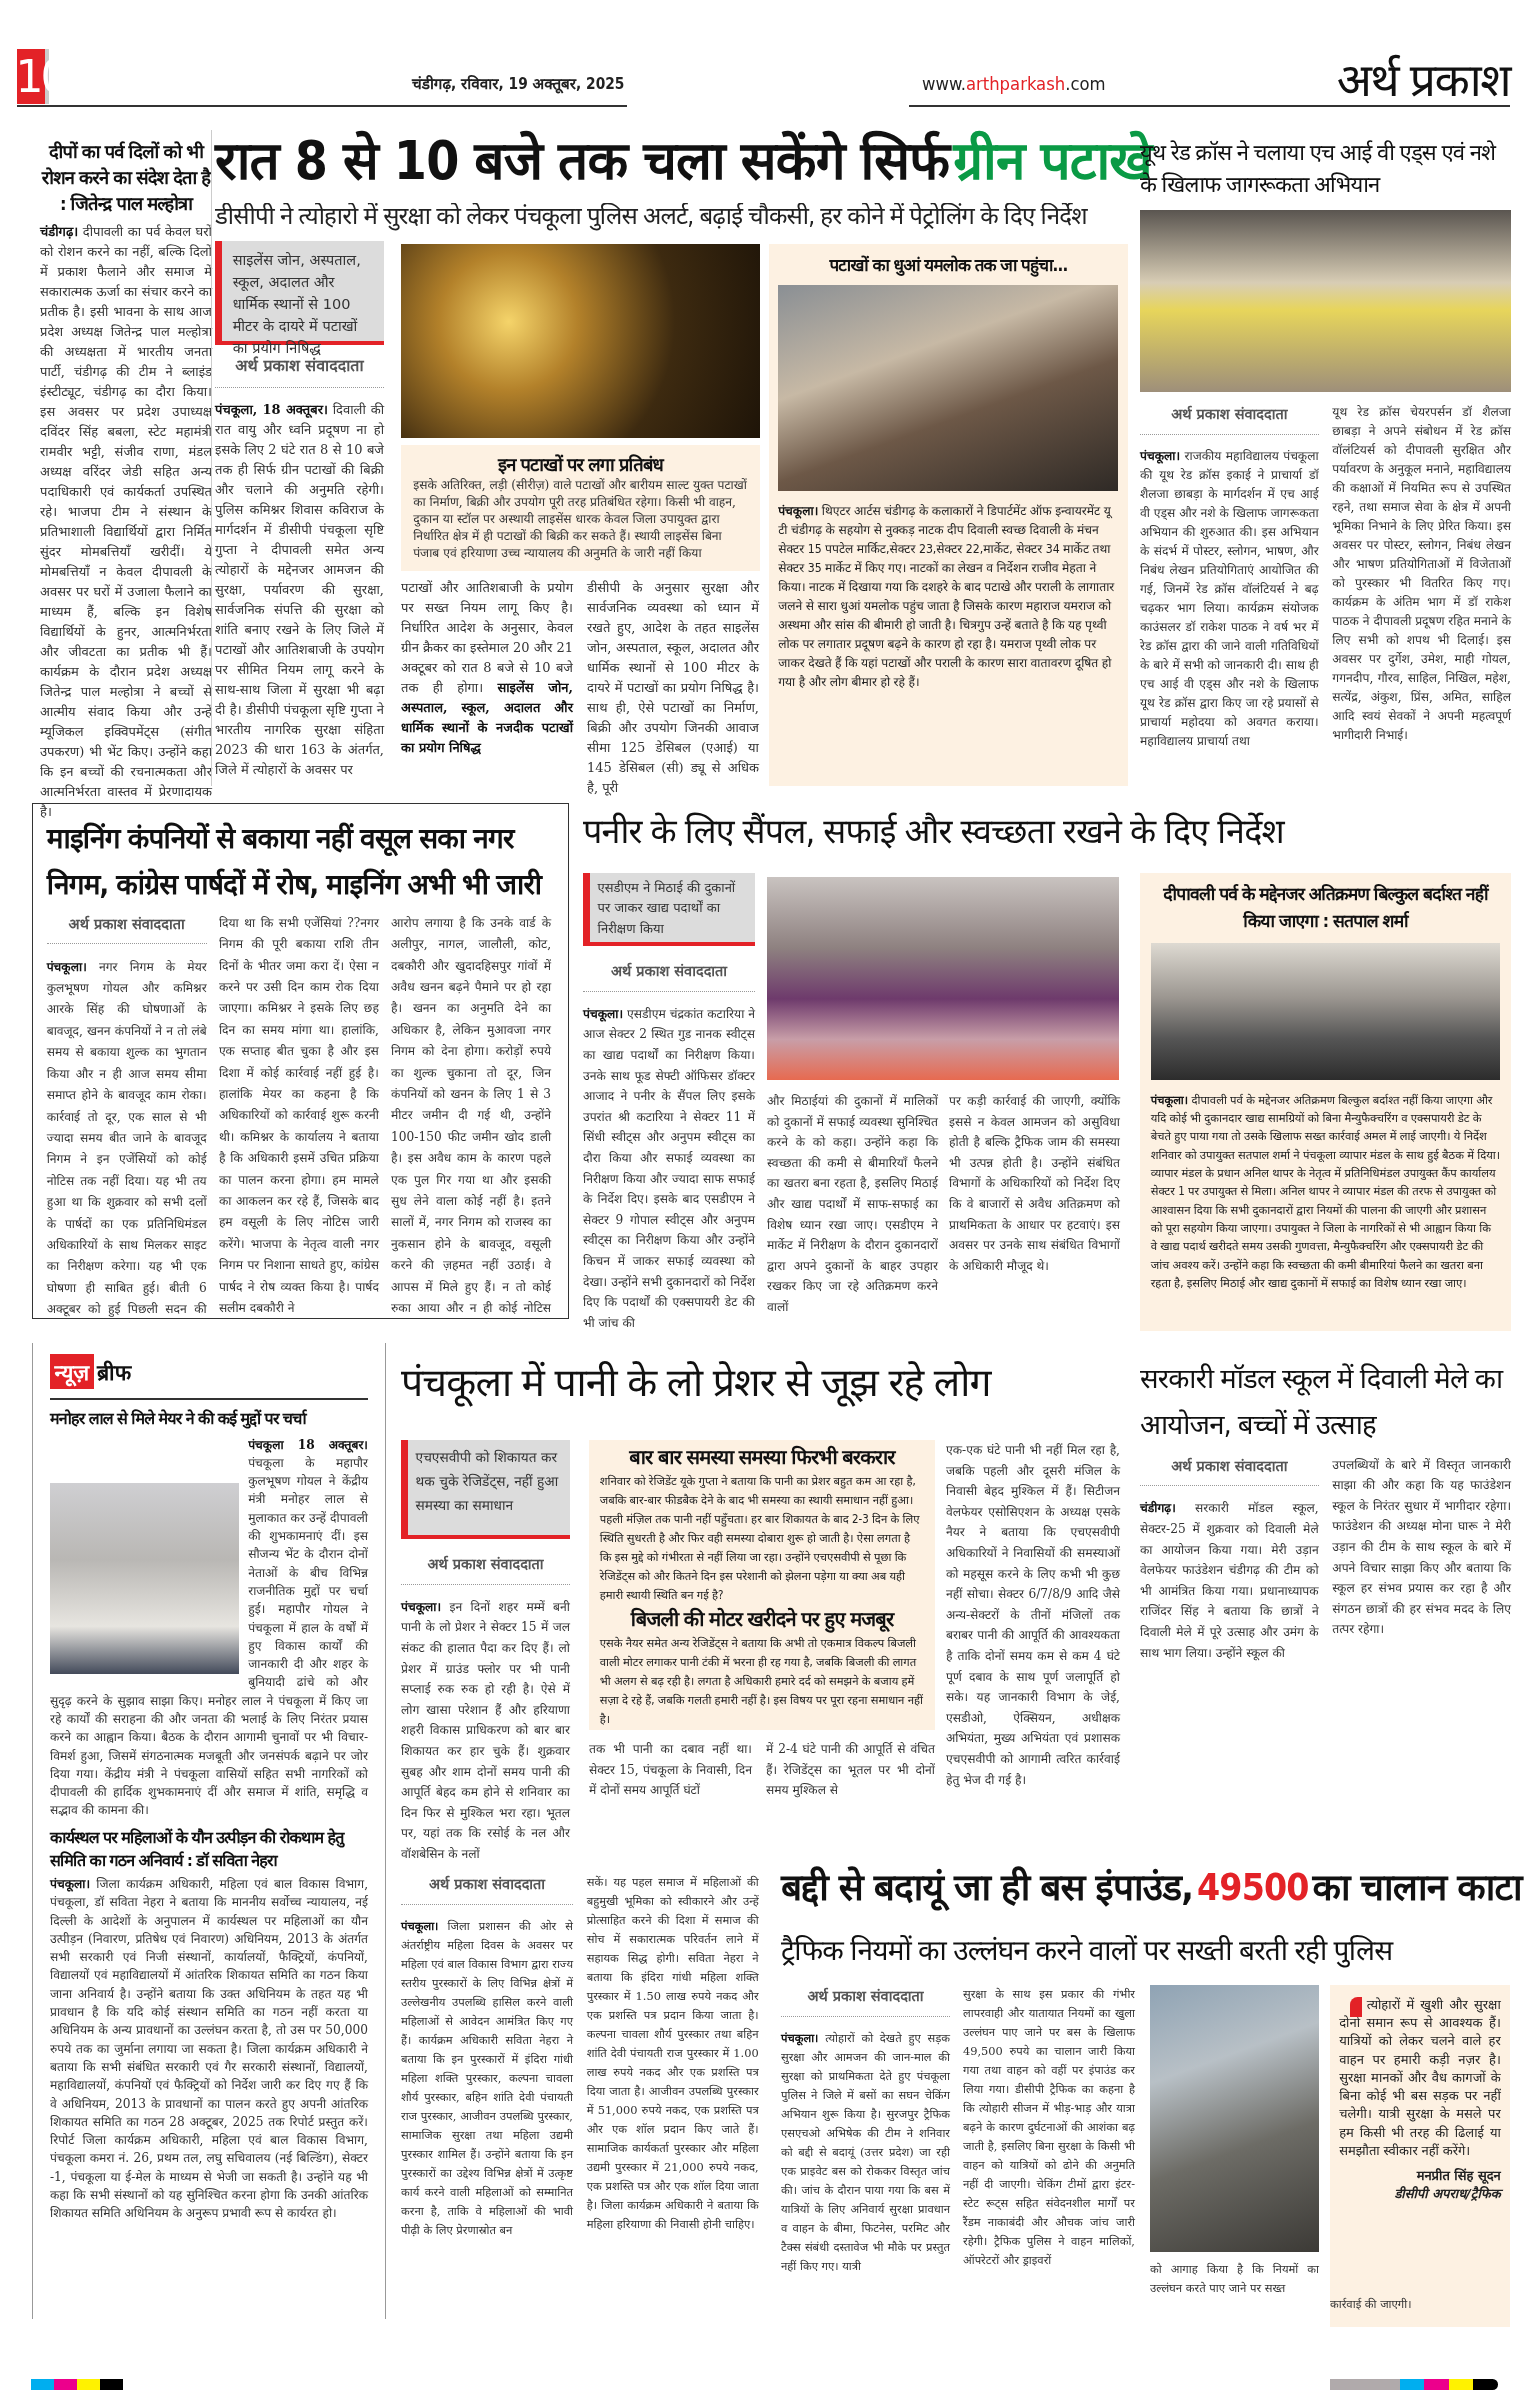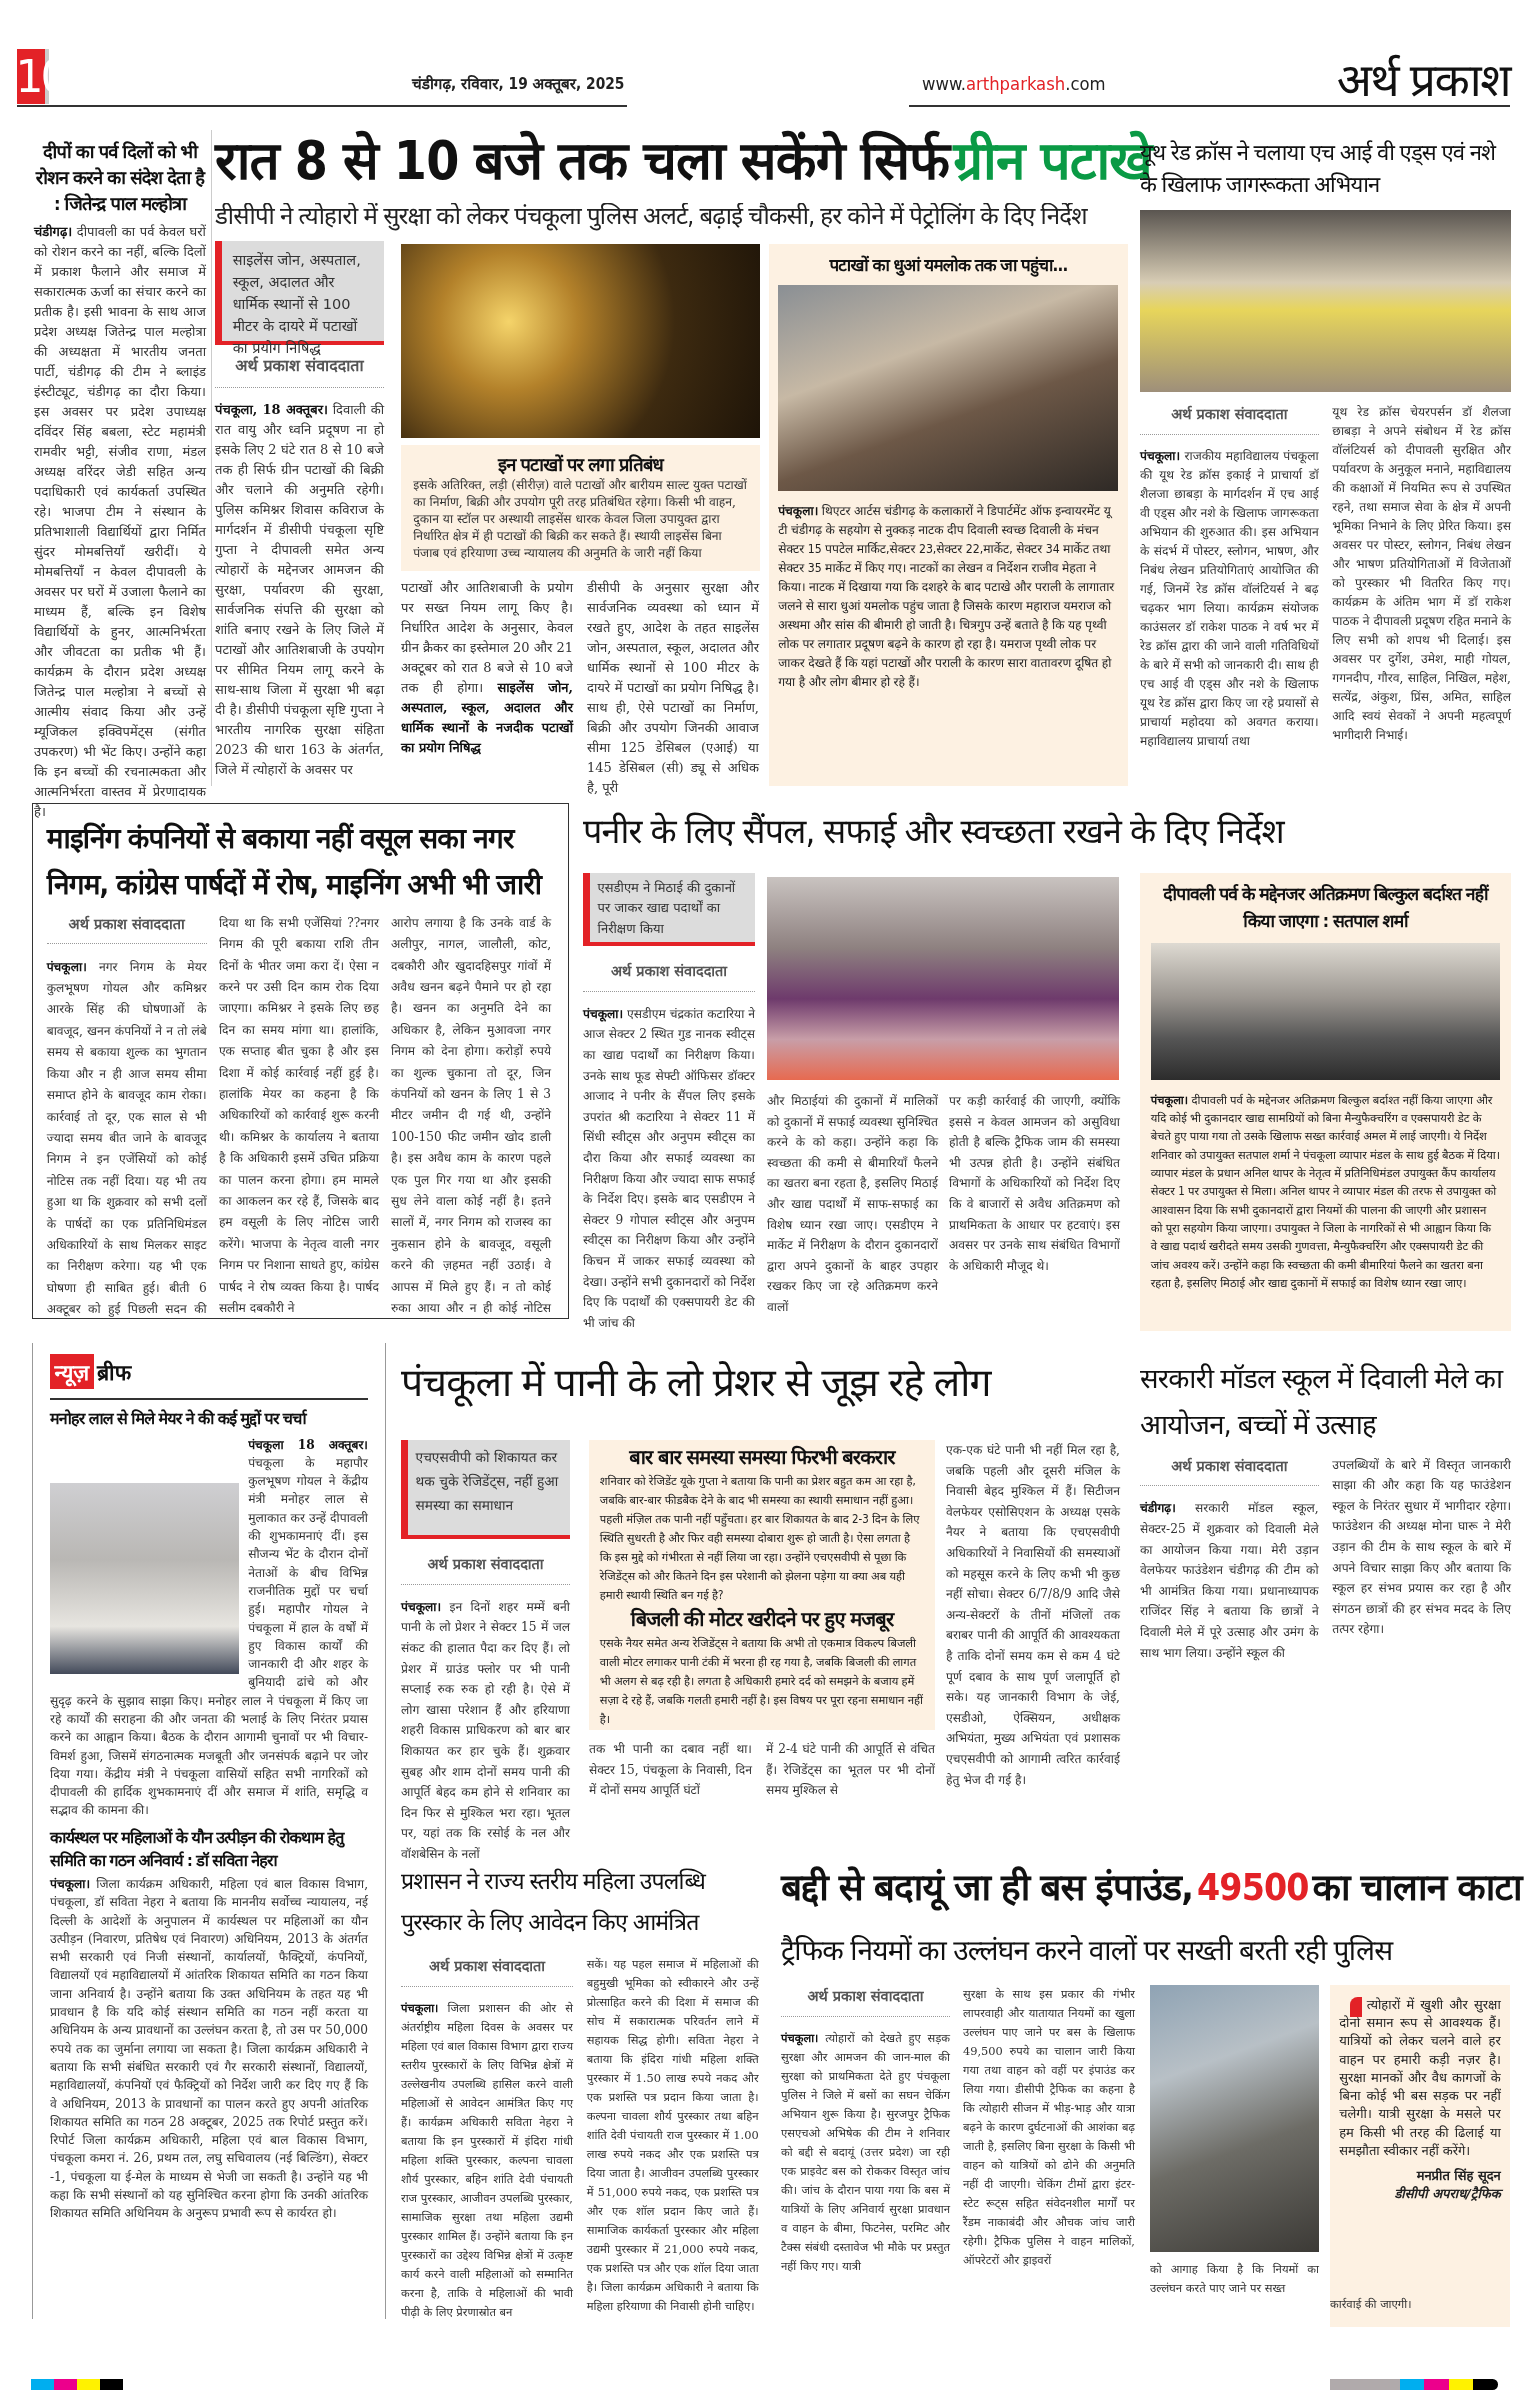--- a/index.html
+++ b/index.html
@@ -24,21 +24,21 @@
   </div>
   <div class="abs rule" style="left:17px;top:105px;width:610px;height:2.3px"></div>
   <div class="abs" style="left:412px;top:73px;font-family:'DejaVu Sans Condensed','DejaVu Sans',sans-serif;font-weight:bold;font-size:15.3px;color:#222">चंडीगढ़, रविवार, 19 अक्तूबर, 2025</div>
   <div class="abs" style="left:922px;top:73px;font-family:'DejaVu Sans Condensed','DejaVu Sans',sans-serif;font-size:18.3px;color:#222">
     <span>www.</span><span style="color:#e32227">arthparkash</span><span>.com</span>
   </div>
   <div class="abs rule" style="left:909px;top:105px;width:601px;height:2.3px"></div>
   <div class="abs" style="right:17px;top:47px;font-family:'DejaVu Sans Condensed','DejaVu Sans',sans-serif;font-weight:normal;font-size:46px;color:#111;letter-spacing:-1.5px">अर्थ प्रकाश</div>
 </div>
 
-<div class="abs" style="left:34px;top:139px;width:172px">
+<div class="abs" style="left:40px;top:139px;width:172px">
   <h2 class="hl" style="font-size:18.3px;text-align:center;line-height:26px;margin-bottom:4.6px">दीपों का पर्व दिलों को भी रोशन करने का संदेश देता है : जितेन्द्र पाल मल्होत्रा</h2>
   <p class="body" style="font-size:13px;line-height:20px"><b>चंडीगढ़।</b> <span>दीपावली का पर्व केवल घरों को रोशन करने का नहीं, बल्कि दिलों में प्रकाश फैलाने और समाज में सकारात्मक ऊर्जा का संचार करने का प्रतीक है। इसी भावना के साथ आज प्रदेश अध्यक्ष जितेन्द्र पाल मल्होत्रा की अध्यक्षता में भारतीय जनता पार्टी, चंडीगढ़ की टीम ने ब्लाइंड इंस्टीट्यूट, चंडीगढ़ का दौरा किया। इस अवसर पर प्रदेश उपाध्यक्ष दविंदर सिंह बबला, स्टेट महामंत्री रामवीर भट्टी, संजीव राणा, मंडल अध्यक्ष वरिंदर जेडी सहित अन्य पदाधिकारी एवं कार्यकर्ता उपस्थित रहे। भाजपा टीम ने संस्थान के प्रतिभाशाली विद्यार्थियों द्वारा निर्मित सुंदर मोमबत्तियाँ खरीदीं। ये मोमबत्तियाँ न केवल दीपावली के अवसर पर घरों में उजाला फैलाने का माध्यम हैं, बल्कि इन विशेष विद्यार्थियों के हुनर, आत्मनिर्भरता और जीवटता का प्रतीक भी हैं। कार्यक्रम के दौरान प्रदेश अध्यक्ष जितेन्द्र पाल मल्होत्रा ने बच्चों से आत्मीय संवाद किया और उन्हें म्यूजिकल इक्विपमेंट्स (संगीत उपकरण) भी भेंट किए। उन्होंने कहा कि इन बच्चों की रचनात्मकता और आत्मनिर्भरता वास्तव में प्रेरणादायक है।</span></p>
 </div>
 <div class="abs" style="left:211px;top:130px;width:0.8px;height:656px;background:#ccc"></div>
 
 <div class="abs" style="left:215px;top:131px;width:912px;white-space:nowrap">
   <span class="hl" style="font-size:53px">रात 8 से 10 बजे तक चला सकेंगे सिर्फ</span>
   <span class="hl" style="font-size:53px;color:#0a9a45">ग्रीन पटाखे</span>
 </div>
 <div class="abs hl" style="left:215px;top:203px;width:912px;font-size:24px;font-weight:normal;white-space:nowrap;overflow:hidden;color:#222">डीसीपी ने त्योहारो में सुरक्षा को लेकर पंचकूला पुलिस अलर्ट, बढ़ाई चौकसी, हर कोने में पेट्रोलिंग के दिए निर्देश</div>
@@ -161,21 +161,20 @@
       <div class="byline" style="font-size:14.5px">अर्थ प्रकाश संवाददाता</div>
       <p class="body" style="font-size:12.2px;line-height:20.6px"><b>चंडीगढ़।</b> <span>सरकारी मॉडल स्कूल, सेक्टर-25 में शुक्रवार को दिवाली मेले का आयोजन किया गया। मेरी उड़ान वेलफेयर फाउंडेशन चंडीगढ़ की टीम को भी आमंत्रित किया गया। प्रधानाध्यापक राजिंदर सिंह ने बताया कि छात्रों ने दिवाली मेले में पूरे उत्साह और उमंग के साथ भाग लिया। उन्होंने स्कूल की</span></p>
     </div>
     <div style="width:179px">
         <p class="body" style="font-size:12.2px;line-height:20.6px">उपलब्धियों के बारे में विस्तृत जानकारी साझा की और कहा कि यह फाउंडेशन स्कूल के निरंतर सुधार में भागीदार रहेगा। फाउंडेशन की अध्यक्ष मोना घारू ने मेरी उड़ान की टीम के साथ स्कूल के बारे में अपने विचार साझा किए और बताया कि स्कूल हर संभव प्रयास कर रहा है और संगठन छात्रों की हर संभव मदद के लिए तत्पर रहेगा।</p>
       </div>
   </div>
 </div>
 
 <div class="abs" style="left:401px;top:1861px;width:359px">
-  <h2 class="hl" style="font-size:23px;font-weight:normal;line-height:41px">प्रशासन ने राज्य स्तरीय महिला उपलब्धि पुरस्कार के लिए आवेदन किए आमंत्रित</h2>
   <div style="display:flex;gap:13.7px;margin-top:12.2px">
     <div style="width:172px">
       <div class="byline" style="font-size:14.5px">अर्थ प्रकाश संवाददाता</div>
       <p class="body" style="font-size:11.4px;line-height:19px"><b>पंचकूला।</b> <span>जिला प्रशासन की ओर से अंतर्राष्ट्रीय महिला दिवस के अवसर पर महिला एवं बाल विकास विभाग द्वारा राज्य स्तरीय पुरस्कारों के लिए विभिन्न क्षेत्रों में उल्लेखनीय उपलब्धि हासिल करने वाली महिलाओं से आवेदन आमंत्रित किए गए हैं। कार्यक्रम अधिकारी सविता नेहरा ने बताया कि इन पुरस्कारों में इंदिरा गांधी महिला शक्ति पुरस्कार, कल्पना चावला शौर्य पुरस्कार, बहिन शांति देवी पंचायती राज पुरस्कार, आजीवन उपलब्धि पुरस्कार, सामाजिक सुरक्षा तथा महिला उद्यमी पुरस्कार शामिल हैं। उन्होंने बताया कि इन पुरस्कारों का उद्देश्य विभिन्न क्षेत्रों में उत्कृष्ट कार्य करने वाली महिलाओं को सम्मानित करना है, ताकि वे महिलाओं की भावी पीढ़ी के लिए प्रेरणास्रोत बन</span></p>
     </div>
     <div style="width:172px">
         <p class="body" style="font-size:11.4px;line-height:19px">सकें। यह पहल समाज में महिलाओं की बहुमुखी भूमिका को स्वीकारने और उन्हें प्रोत्साहित करने की दिशा में समाज की सोच में सकारात्मक परिवर्तन लाने में सहायक सिद्ध होगी। सविता नेहरा ने बताया कि इंदिरा गांधी महिला शक्ति पुरस्कार में 1.50 लाख रुपये नकद और एक प्रशस्ति पत्र प्रदान किया जाता है। कल्पना चावला शौर्य पुरस्कार तथा बहिन शांति देवी पंचायती राज पुरस्कार में 1.00 लाख रुपये नकद और एक प्रशस्ति पत्र दिया जाता है। आजीवन उपलब्धि पुरस्कार में 51,000 रुपये नकद, एक प्रशस्ति पत्र और एक शॉल प्रदान किए जाते हैं। सामाजिक कार्यकर्ता पुरस्कार और महिला उद्यमी पुरस्कार में 21,000 रुपये नकद, एक प्रशस्ति पत्र और एक शॉल दिया जाता है। जिला कार्यक्रम अधिकारी ने बताया कि महिला हरियाणा की निवासी होनी चाहिए।</p>
       </div>
   </div>
 </div>

